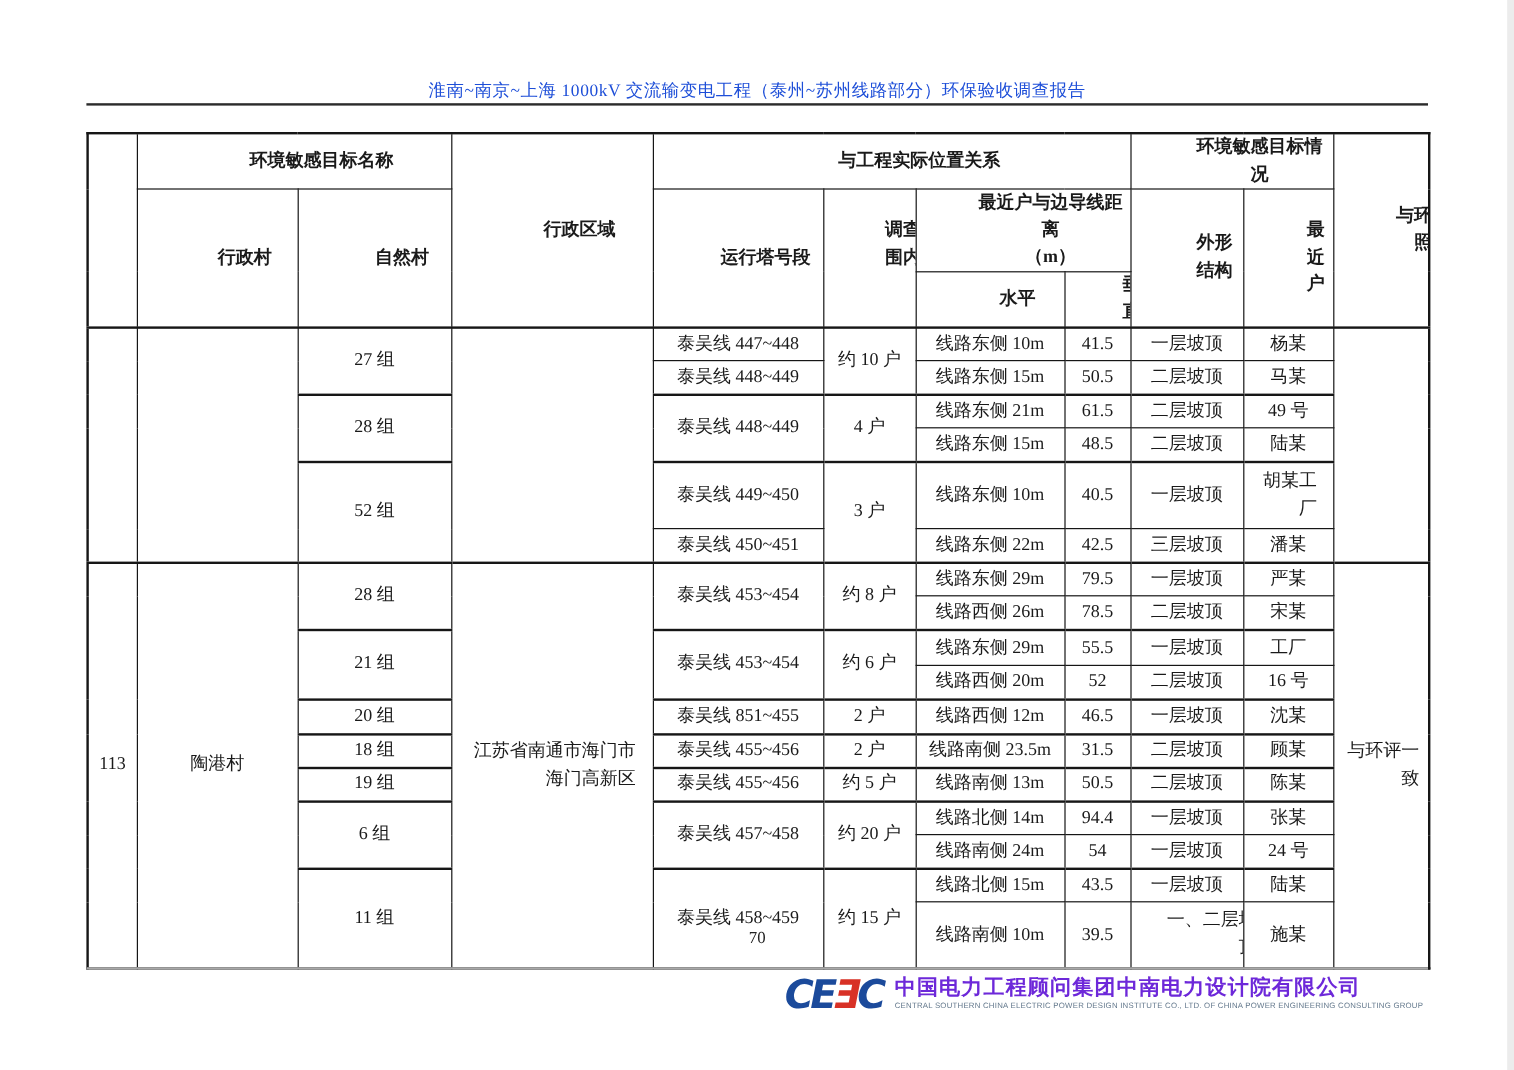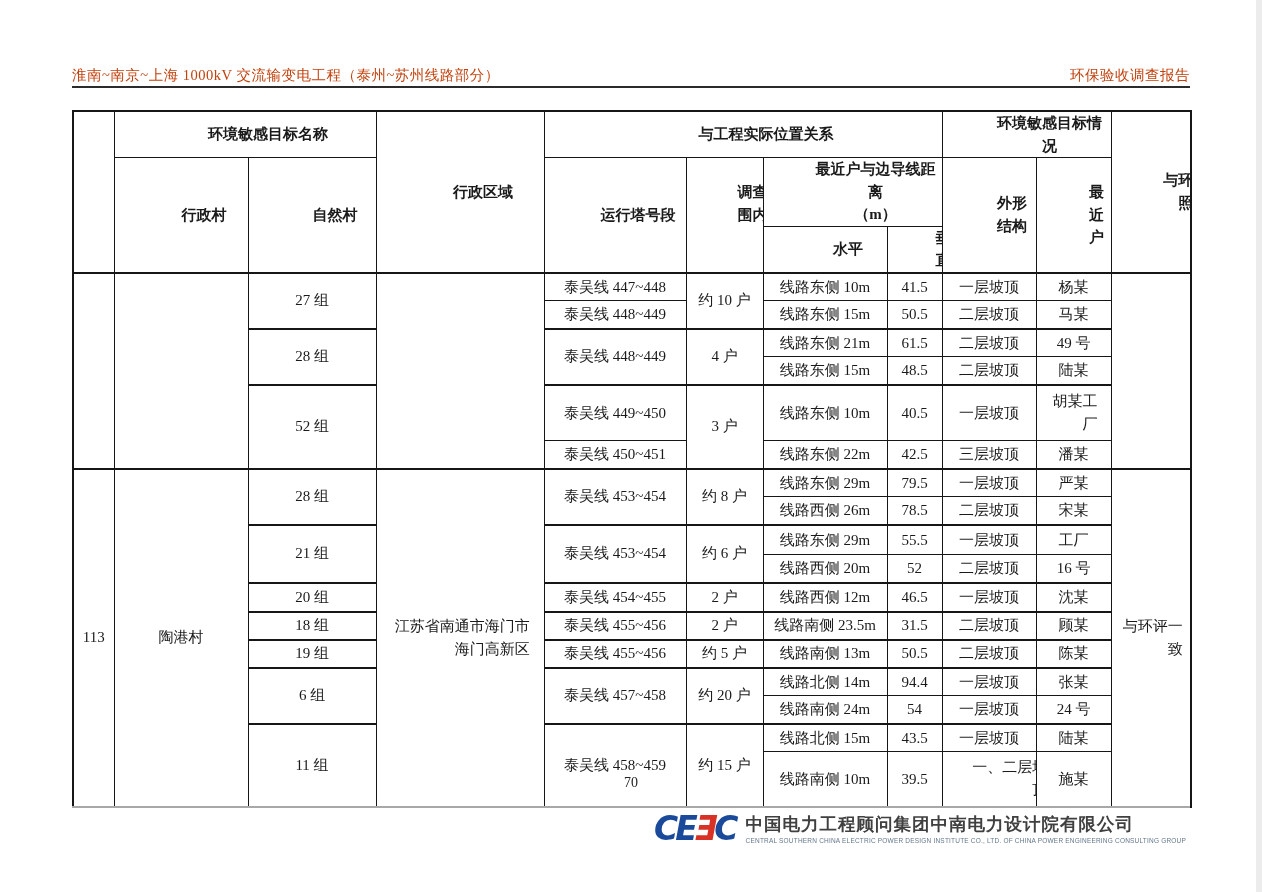--- a/index.html
+++ b/index.html
@@ -4,22 +4,22 @@
 <style>
   html,body{margin:0;padding:0;background:#ffffff;}
   .sheet{
     position:relative;width:1262px;height:892px;background:#ffffff;overflow:hidden;
     font-family:"Liberation Serif","DejaVu Serif",serif;color:#1a1a1a;
   }
   .edge-right{position:absolute;top:0;right:0;width:6px;height:100%;background:#ececec;}
 
   
   .page-header{position:absolute;top:57px;left:72px;width:1118px;height:28px;
-    display:flex;justify-content:space-between;align-items:flex-end;
-    font-size:14.5px;letter-spacing:0.5px;color:#c2410c;}
+    display:flex;justify-content:center;align-items:flex-end;
+    font-size:14.5px;letter-spacing:0.5px;color:#1d4ed8;}
   .header-rule{position:absolute;top:86px;left:72px;width:1118px;border-top:2px solid #2b2b2b;}
 
   
   .tbl{position:absolute;top:110px;left:72px;border-collapse:collapse;table-layout:fixed;width:1118px;}
   .tbl td,.tbl th{
     border:1px solid #161616;vertical-align:middle;text-align:center;
     padding:0 2px;font-size:15px;line-height:1.5;overflow:hidden;
   }
   .tbl th{font-weight:bold;padding-left:48px;}
   .tbl{border:2px solid #161616;}
@@ -40,28 +40,28 @@
   .w3{width:3.2em;}
   .w4{width:4.25em;}
   .w5{width:5.25em;margin-left:24px;}
   .w9{width:9.3em;}
   .blk{display:block;}
 
   
   .page-number{position:absolute;top:775px;left:72px;width:1118px;text-align:center;
     font-size:14px;color:#222;}
   .footer-rule{position:absolute;top:806px;left:72px;width:1118px;border-top:2px solid #a8a8a8;}
-  .footer-brand{position:absolute;top:812px;right:76px;display:flex;align-items:center;gap:10px;}
+  .footer-brand{position:absolute;top:812px;right:76px;display:flex;align-items:flex-start;gap:10px;}
   .logo-mark{font-family:"DejaVu Sans",sans-serif;font-weight:bold;font-style:italic;
     font-size:33px;letter-spacing:-3px;line-height:1;white-space:nowrap;}
   .lg-blue{color:#1b4a9b;}
   .lg-red{color:#d83126;}
   .brand-text{display:flex;flex-direction:column;align-items:flex-start;}
   .brand-cn{font-family:"Liberation Sans","DejaVu Sans",sans-serif;font-weight:bold;
-    font-size:17.5px;letter-spacing:1px;color:#404040;line-height:1.2;}
+    font-size:17.5px;letter-spacing:1px;color:#6d28d9;line-height:1.2;}
   .brand-en{font-family:"Liberation Sans","DejaVu Sans",sans-serif;font-size:6.5px;
     letter-spacing:0.2px;color:#63788c;margin-top:2px;}
 </style>
 </head>
 <body>
 
 <div class="sheet">
 
   <div class="page-header">
     <span>淮南~南京~上海 1000kV 交流输变电工程（泰州~苏州线路部分）</span>
@@ -191,21 +191,21 @@
         <td>工厂</td>
       </tr>
       <tr>
         <td>线路西侧 20m</td>
         <td>52</td>
         <td>二层坡顶</td>
         <td>16 号</td>
       </tr>
       <tr class="grp h29">
         <td>20 组</td>
-        <td>泰吴线 454~455</td>
+        <td>泰吴线 851~455</td>
         <td>2 户</td>
         <td>线路西侧 12m</td>
         <td>46.5</td>
         <td>一层坡顶</td>
         <td>沈某</td>
       </tr>
       <tr class="grp">
         <td>18 组</td>
         <td>泰吴线 455~456</td>
         <td>2 户</td>

